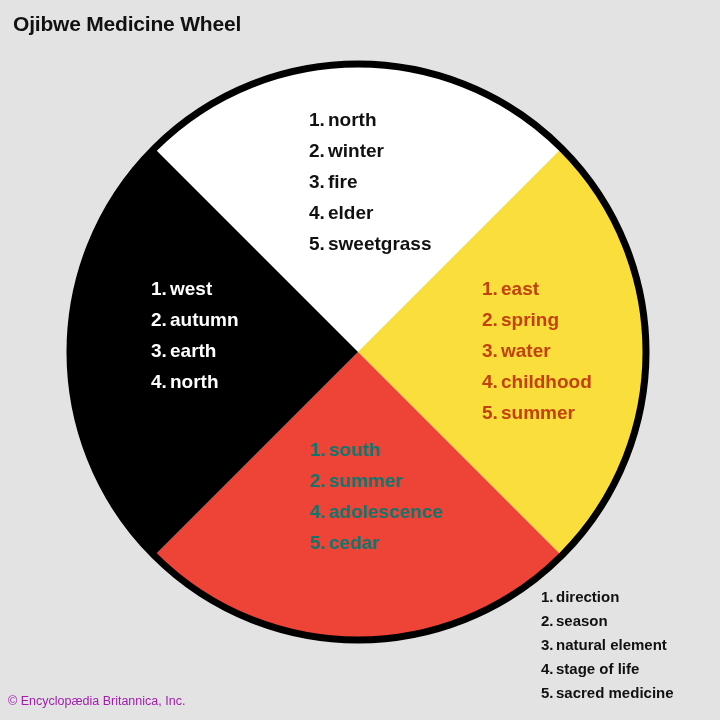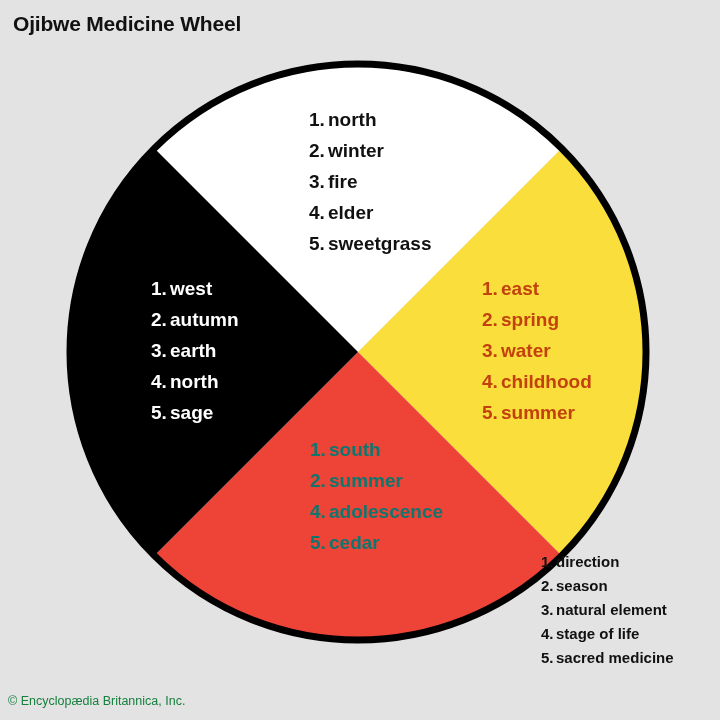--- a/index.html
+++ b/index.html
@@ -67,21 +67,21 @@
 
   #quad-north { left: 302px; top: 97px;  color: #111111; }
   #quad-east  { left: 475px; top: 266px; color: #c2410c; }
   #quad-west  { left: 144px; top: 266px; color: #ffffff; }
   #quad-south { left: 303px; top: 427px; color: #0f766e; }
 
   
   #legend {
     position: absolute;
     left: 541px;
-    top: 550px;
+    top: 585px;
     margin: 0;
     padding: 0;
     list-style: none;
     font-size: 15px;
     font-weight: bold;
     line-height: 24px;
     color: #111111;
     white-space: nowrap;
   }
   #legend .num {
@@ -89,21 +89,21 @@
     width: 15px;
   }
 
   
   #credit {
     position: absolute;
     left: 8px;
     top: 694px;
     font-size: 12.5px;
     font-weight: normal;
-    color: #15803d;
+    color: #a21caf;
     white-space: nowrap;
   }
 </style>
 </head>
 <body>
 
 <div id="stage">
 
   <div id="page-title">Ojibwe Medicine Wheel</div>
 
@@ -138,21 +138,20 @@
     <li><span class="num">3.</span><span>water</span></li>
     <li><span class="num">4.</span><span>childhood</span></li>
     <li><span class="num">5.</span><span>summer</span></li>
   </ul>
 
   <ul class="quad-list" id="quad-west">
     <li><span class="num">1.</span><span>west</span></li>
     <li><span class="num">2.</span><span>autumn</span></li>
     <li><span class="num">3.</span><span>earth</span></li>
     <li><span class="num">4.</span><span>north</span></li>
-    <li><span class="num">5.</span><span>sage</span></li>
   </ul>
 
   <ul class="quad-list" id="quad-south">
     <li><span class="num">1.</span><span>south</span></li>
     <li><span class="num">2.</span><span>summer</span></li>
     <li><span class="num">4.</span><span>adolescence</span></li>
     <li><span class="num">5.</span><span>cedar</span></li>
   </ul>
 
   <ul id="legend">

